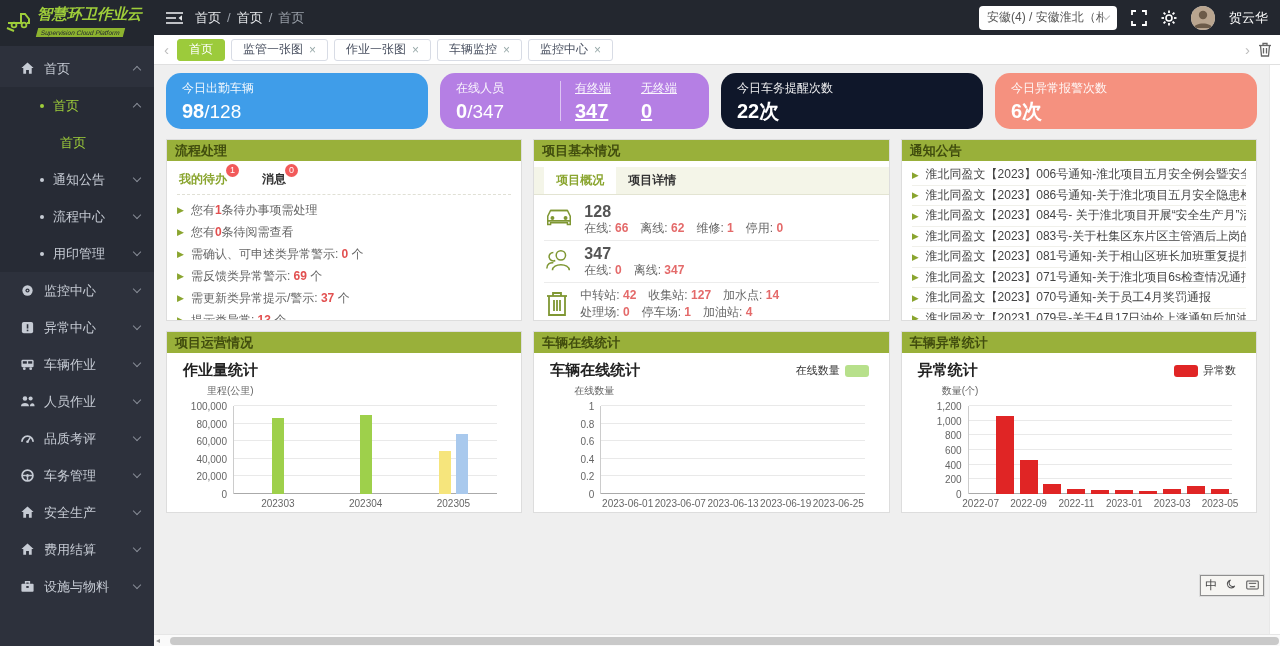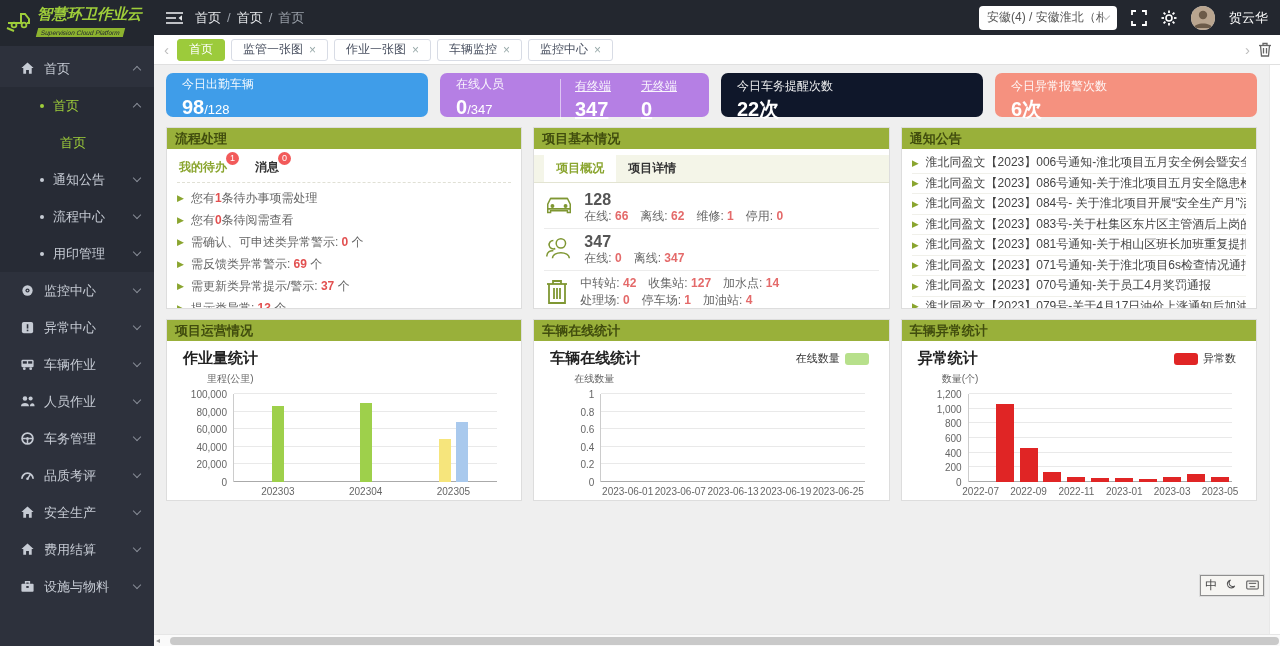--- a/index.html
+++ b/index.html
@@ -50,35 +50,35 @@
   .tab { height:22px; display:flex; align-items:center; gap:6px; padding:0 11px; border:1px solid #d8dce5; border-radius:3px; background:#fff; color:#495060; cursor:pointer; font-size:12px; white-space:nowrap;}
   .tab.active { background:#9ccb3b; border-color:#9ccb3b; color:#fff;}
   .tab .x { color:#9aa; font-size:12px; line-height:1; cursor:pointer;}
   .trash-ic { color:#666; display:flex; cursor:pointer;}
 
   
   .content { flex:1; position:relative; padding:8px 23px 0 12px; overflow:hidden;}
   .vgutter { position:absolute; right:0; top:0; bottom:0; width:11px; background:#fff; border-left:1px solid #e8e8e8;}
 
   .cards-row { display:flex; gap:12px; margin-bottom:10px;}
-  .card { flex:1; height:44px; border-radius:7px; color:#fff; padding:7px 16px 0 16px; cursor:pointer; display:flex; gap:14px;align-items:center;}
+  .card { flex:1; height:56px; border-radius:15px; color:#fff; padding:7px 16px 0 16px; cursor:pointer; display:flex; gap:14px;}
   .card-main { min-width:90px;}
   .card-label { font-size:12px; opacity:.92; margin-bottom:3px; white-space:nowrap;}
   .card-value { font-size:20px; font-weight:bold; line-height:22px;}
-  .card-value .suffix { font-size:13px; font-weight:normal;}
+  .card-value .suffix { font-size:19px; font-weight:normal;}
   .card-div { width:1px; background:rgba(255,255,255,.55); height:40px; margin-top:1px;}
   .card-extra { min-width:52px;text-decoration:underline;}
 
   .panels-row { display:flex; gap:11px; margin-bottom:10px;}
   .panel { flex:1; background:#fff; border:1px solid #ddd; height:182px; display:flex; flex-direction:column; overflow:hidden;}
   .panel-hd { background:#99b03a; color:#44511０; color:#414d0e; font-weight:bold; font-size:13px; padding:2px 8px; height:21px; flex-shrink:0;}
   .panel-bd { flex:1; padding:4px 10px; overflow:hidden; position:relative;}
 
   
-  .ptabs { display:flex; gap:28px; border-bottom:1px dashed #e0e0d5; padding:6px 4px 6px 2px; margin-bottom:4px;}
+  .ptabs { display:flex; gap:35px; border-bottom:1px dashed #e0e0d5; padding:6px 4px 6px 2px; margin-bottom:4px;}
   .ptab { position:relative; color:#333; font-weight:bold; cursor:pointer; font-size:12px;}
   .ptab.active { color:#8aa52f;}
   .badge { position:absolute; top:-7px; right:-12px; background:#f25a5a; color:#fff; min-width:13px; height:13px; border-radius:7px; font-size:9px; line-height:13px; text-align:center; font-weight:normal; padding:0 2px;}
   .plist .pli { display:flex; align-items:center; gap:7px; height:22px; color:#666; cursor:pointer; white-space:nowrap; overflow:hidden;}
   .tri { color:#8aa52f; font-size:9px; flex-shrink:0;}
   .rednum { color:#e25050; font-weight:bold;}
 
   
   .jtabs { display:flex; background:#f4f5e8; border-bottom:1px solid #e3e4d2; margin:2px -10px 4px -10px; padding:0 10px;}
   .jtab { padding:5px 12px; color:#333; font-weight:bold; cursor:pointer; font-size:12px;}
@@ -210,39 +210,39 @@
               <circle cx="11.3" cy="4.8" r="2.2" fill="currentColor"></circle>
               <path d="M10.5 13 c0.3-4.5 5.5-4 5 0 Z" fill="currentColor"></path>
             </svg>
           </span>
           <span>人员作业</span>
           <i class="chev down"></i>
         </div>
         <div class="mi l1">
           <span class="ic">
             <svg width="15" height="15" viewBox="0 0 16 16">
+              <path d="M2 11.5 a6 6 0 0 1 12 0" fill="none" stroke="currentColor" stroke-width="2"></path>
+              <line x1="8" y1="11.5" x2="11.2" y2="6.5" stroke="currentColor" stroke-width="1.6"></line>
+              <circle cx="8" cy="11.5" r="1.4" fill="currentColor"></circle>
+            </svg>
+          </span>
+          <span>品质考评</span>
+          <i class="chev down"></i>
+        </div>
+        <div class="mi l1">
+          <span class="ic">
+            <svg width="15" height="15" viewBox="0 0 16 16">
               <circle cx="8" cy="8" r="5.8" fill="none" stroke="currentColor" stroke-width="1.8"></circle>
               <circle cx="8" cy="8" r="1.7" fill="currentColor"></circle>
               <line x1="2.5" y1="8" x2="6.3" y2="8" stroke="currentColor" stroke-width="1.6"></line>
               <line x1="9.7" y1="8" x2="13.5" y2="8" stroke="currentColor" stroke-width="1.6"></line>
               <line x1="8" y1="9.7" x2="8" y2="13.6" stroke="currentColor" stroke-width="1.6"></line>
             </svg>
           </span>
           <span>车务管理</span>
-          <i class="chev down"></i>
-        </div>
-        <div class="mi l1">
-          <span class="ic">
-            <svg width="15" height="15" viewBox="0 0 16 16">
-              <path d="M2 11.5 a6 6 0 0 1 12 0" fill="none" stroke="currentColor" stroke-width="2"></path>
-              <line x1="8" y1="11.5" x2="11.2" y2="6.5" stroke="currentColor" stroke-width="1.6"></line>
-              <circle cx="8" cy="11.5" r="1.4" fill="currentColor"></circle>
-            </svg>
-          </span>
-          <span>品质考评</span>
           <i class="chev down"></i>
         </div>
         <div class="mi l1">
           <span class="ic">
             <svg width="15" height="15" viewBox="0 0 16 16">
               <path d="M8 1.5 L14.5 7.5 H12.5 V13.5 H9.5 V9.5 H6.5 V13.5 H3.5 V7.5 H1.5 Z" fill="currentColor"></path>
             </svg>
           </span>
           <span>安全生产</span>
           <i class="chev down"></i>

